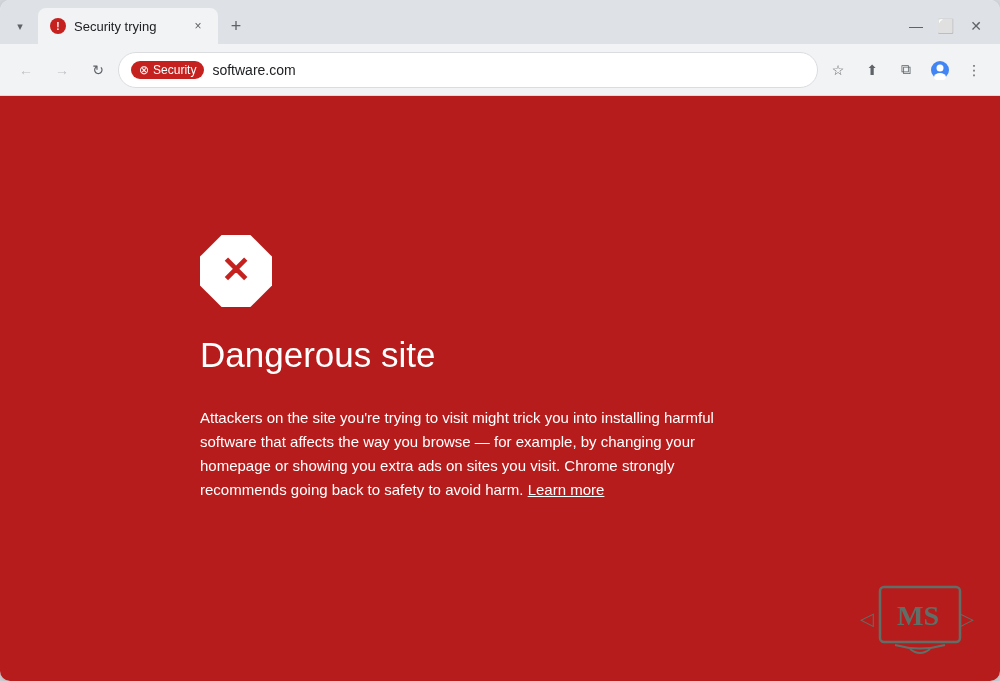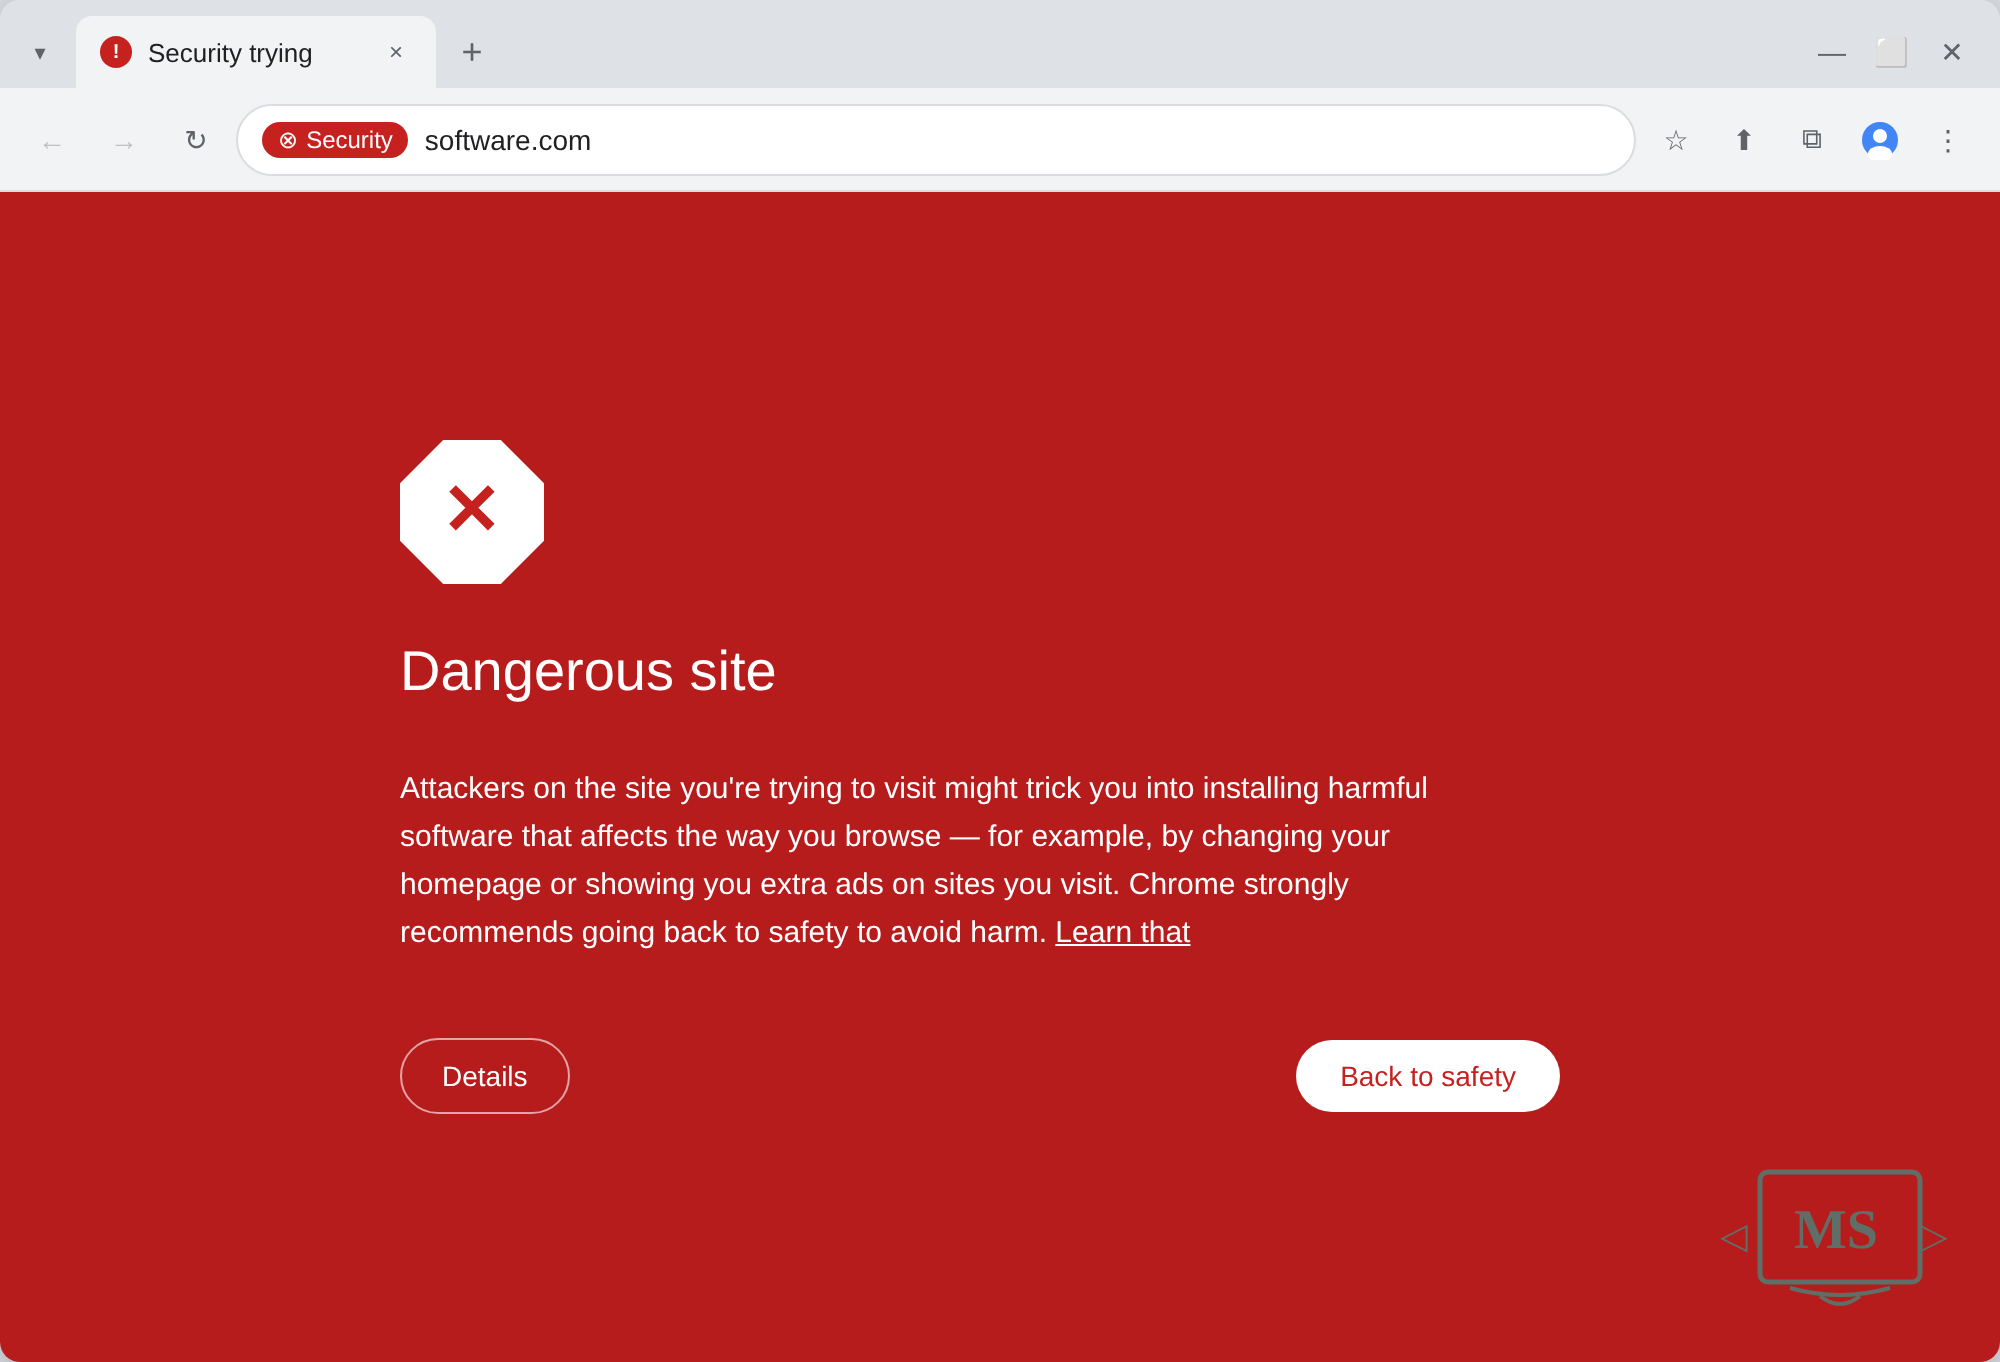--- a/index.html
+++ b/index.html
@@ -210,21 +210,21 @@
       color: #c5221f;
       font-size: 36px;
       font-weight: bold;
       line-height: 1;
       margin-top: -2px;
     }
 
     
     .error-title {
       color: white;
-      font-size: 28px;
+      font-size: 35px;
       font-weight: 400;
       margin-bottom: 31px;
     }
     .error-body {
       color: white;
       font-size: 15px;
       line-height: 1.6;
       max-width: 520px;
       margin-bottom: 40px;
     }
@@ -347,27 +347,23 @@
     <div class="warning-icon-container">
       <div class="warning-octagon">
         <span class="warning-x">✕</span>
       </div>
     </div>
 
     <h1 class="error-title">Dangerous site</h1>
 
     <p class="error-body">
       <span>Attackers on the site you're trying to visit might trick you into installing harmful software that affects the way you browse — for example, by changing your homepage or showing you extra ads on sites you visit. Chrome strongly recommends going back to safety to avoid harm.</span>
-      <a class="learn-more-link">Learn that</a>
+      <a class="learn-more-link">Learn more</a>
     </p>
 
-    <div class="buttons-row">
-      <button class="btn-details">Details</button>
-      <button class="btn-safety">Back to safety</button>
-    </div>
 
     <div class="watermark">
       <svg class="watermark-svg" viewBox="0 0 120 80">
 
         <rect x="20" y="10" width="80" height="55" rx="4" fill="none" stroke="#26a69a" stroke-width="2.5"></rect>
         <text x="37" y="48" font-family="serif" font-size="28" font-weight="bold" fill="#26a69a">MS</text>
         <text x="0" y="48" font-family="serif" font-size="18" fill="#26a69a">◁</text>
         <text x="100" y="48" font-family="serif" font-size="18" fill="#26a69a">▷</text>
         <path d="M35 68 Q60 75 85 68" stroke="#26a69a" stroke-width="2" fill="none"></path>
         <path d="M50 72 Q60 80 70 72" stroke="#26a69a" stroke-width="2" fill="none"></path>

